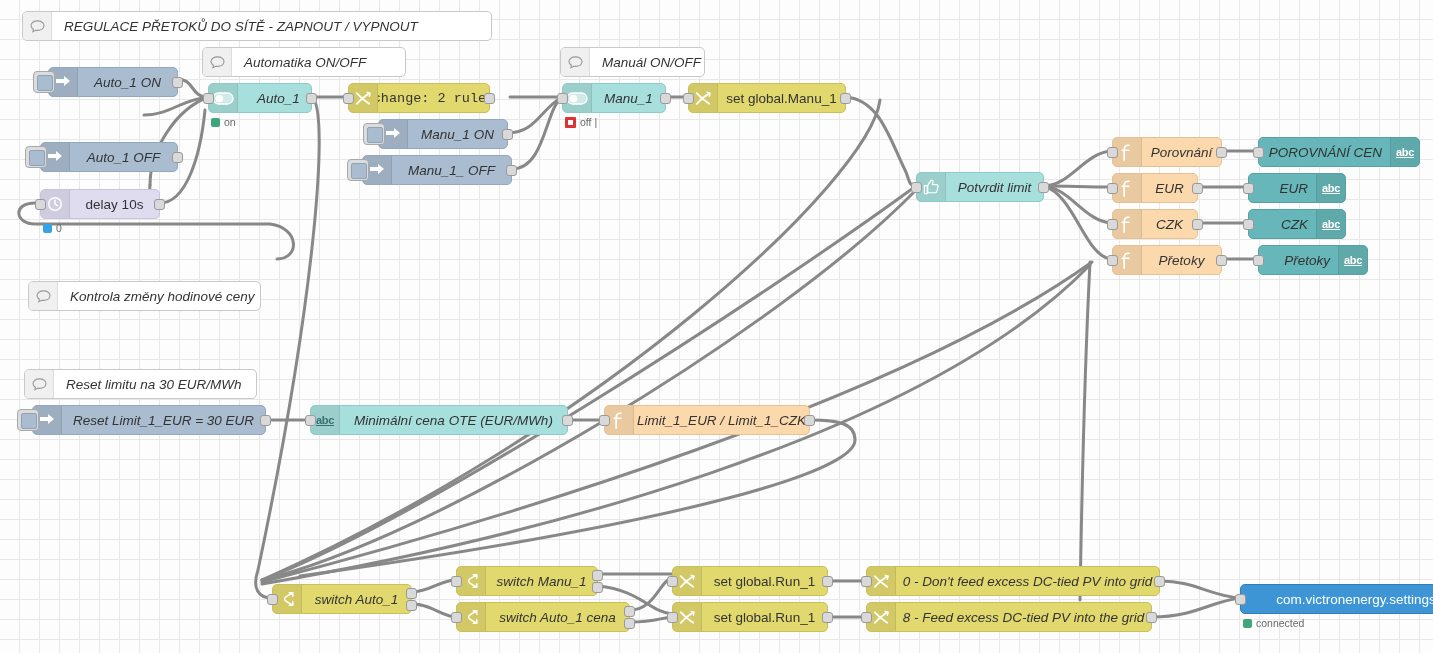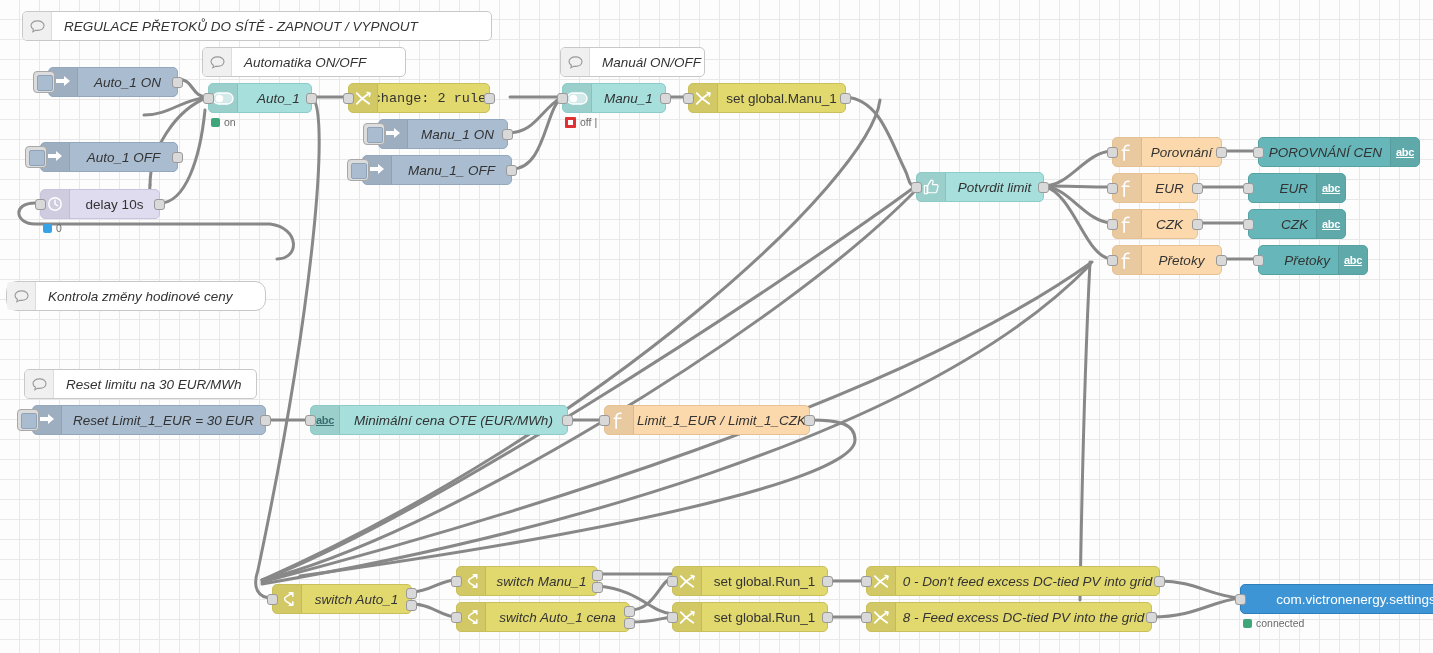--- a/index.html
+++ b/index.html
@@ -396,21 +396,21 @@
       </span>
     <span class="port in" style="top:9px;"></span>
     <span class="port out" style="top:9px;"></span>
     <span class="status">
       <span class="dot blue"></span>
       <span>0</span>
     </span>
   </div>
 
 
-  <div class="node n-comment" style="left:6px; top:281px; width:260px;border-radius:11px;">
+  <div class="node n-comment" style="left:28px; top:281px; width:233px;">
     <span class="iconbox">
       <svg width="15" height="13" viewBox="0 0 16 14">
           <path d="M8 1C4 1 1 3.2 1 6c0 1.6 1 3 2.6 4l-0.6 2.6L6 11c0.6 0.1 1.3 0.2 2 0.2 4 0 7-2.2 7-5.2S12 1 8 1z" fill="none" stroke="#999" stroke-width="1.2"></path>
         </svg>
     </span>
     <span class="body">
         <span class="label">Kontrola změny hodinové ceny</span>
       </span>
   </div>
 

